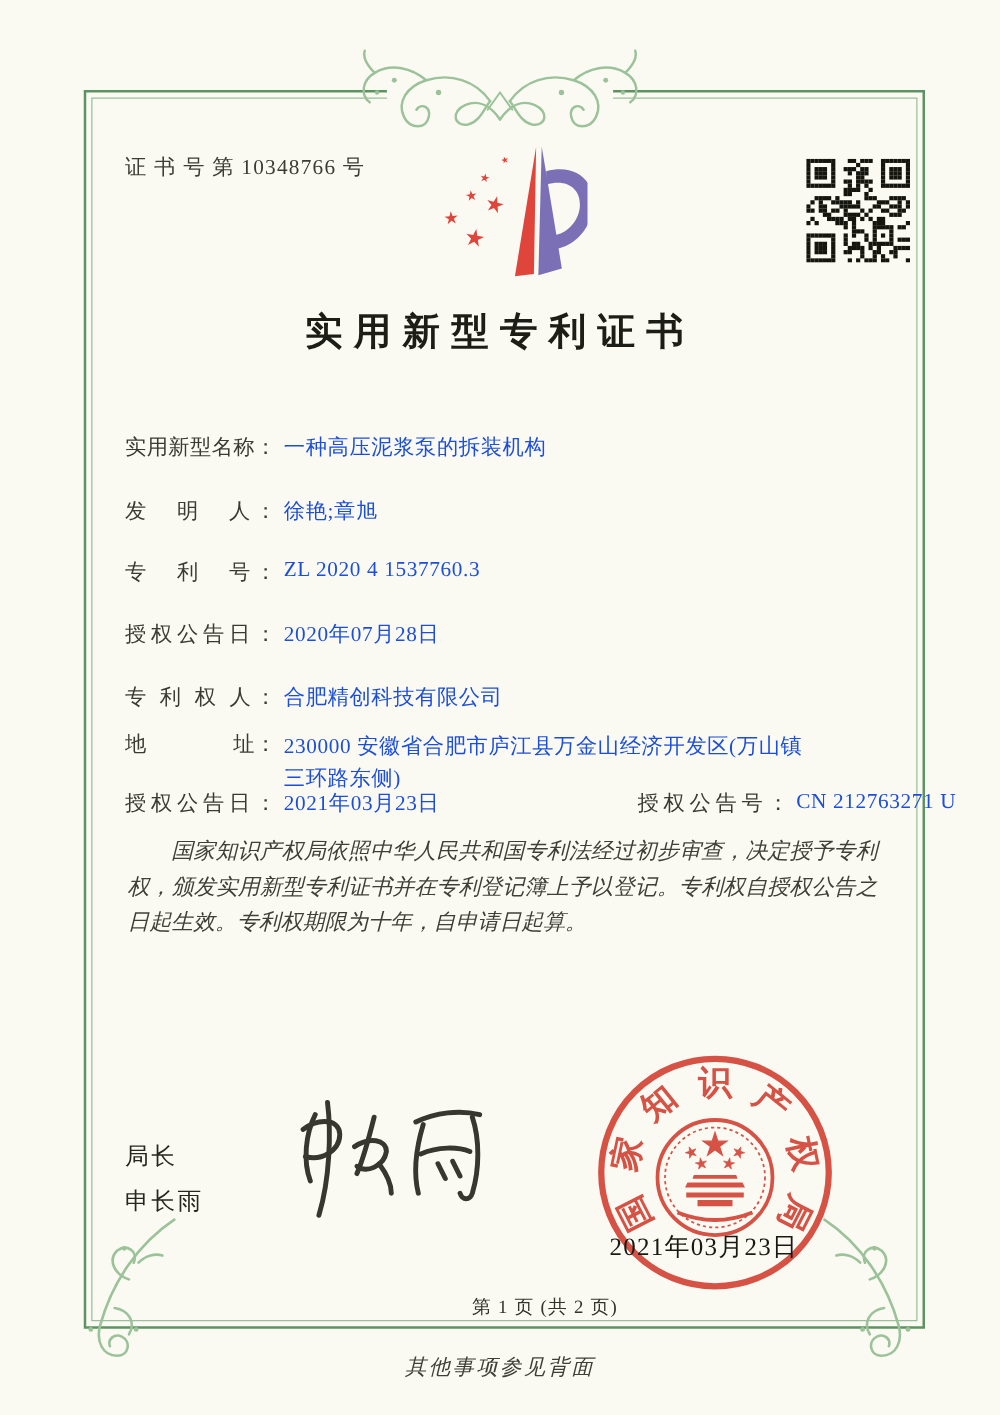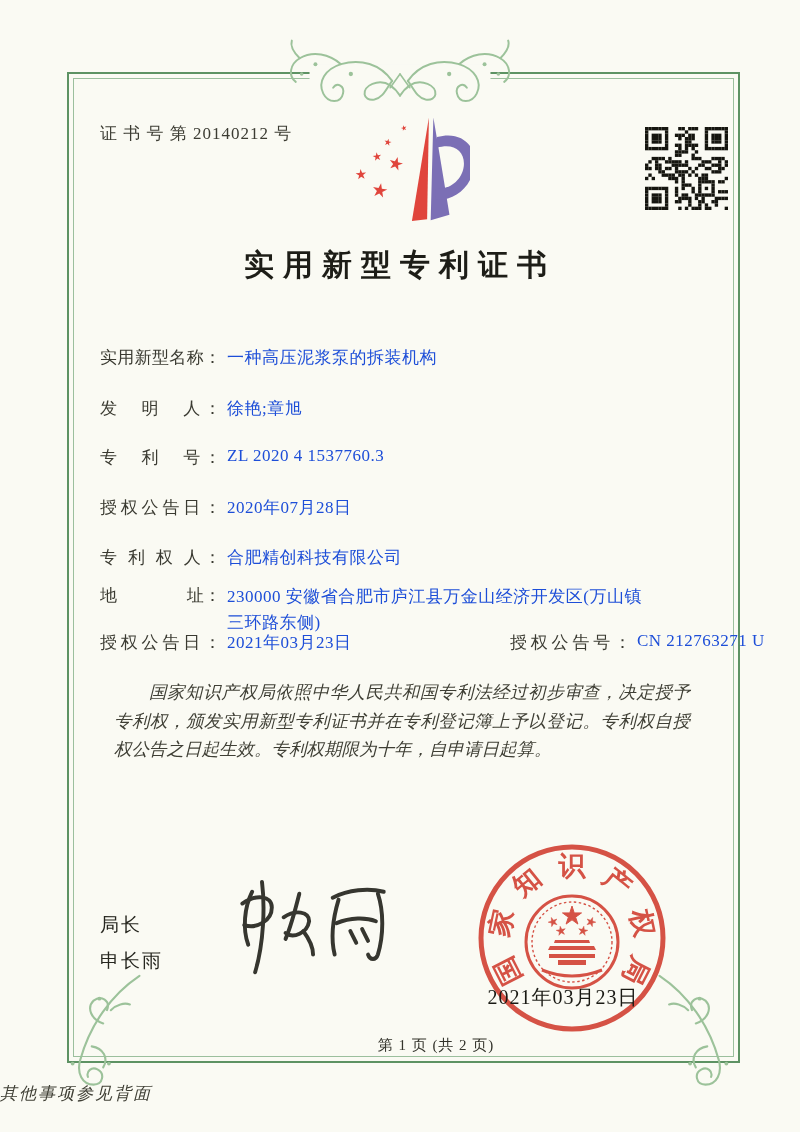--- a/index.html
+++ b/index.html
@@ -38,38 +38,38 @@
     display:inline-block;white-space:normal;width:432px;
     line-height:26px;vertical-align:top;
   }
   .grant-left{left:100px;}
   .grant-right{position:absolute;left:410px;top:0;}
   .paras{
     position:absolute;left:98px;top:662px;width:608px;
     font-size:17.5px;line-height:28.5px;font-style:italic;
     color:#3f3f35;text-align:justify;
   }
-  .paras p{margin:16px;text-indent:2em;}
+  .paras p{margin:4px;text-indent:2em;}
   .signer{
     position:absolute;left:100px;
     font-family:"Liberation Sans","DejaVu Sans",sans-serif;
     font-size:19px;color:#26261f;letter-spacing:2px;
   }
   .signature{position:absolute;left:222px;top:878px;}
   .seal{position:absolute;left:476px;top:842px;opacity:.88;}
   .seal-date{
     position:absolute;left:478px;top:984px;width:170px;text-align:center;
     font-size:20px;color:#191913;letter-spacing:1px;white-space:nowrap;
   }
   .page-ind{
     position:absolute;left:0;top:1036px;width:100%;text-align:center;
     font-size:15px;color:#33332b;letter-spacing:1px;padding-left:36px;
   }
   .back-note{
-    position:absolute;left:0;top:1082px;width:100%;text-align:left;
+    position:absolute;left:0;top:1082px;width:100%;text-align:center;
     font-size:17px;font-style:italic;color:#3f3f35;letter-spacing:2px;
   }
   .flourish-top{position:absolute;left:282px;top:34px;}
   .flourish-bl{position:absolute;left:44px;top:970px;}
   .flourish-br{position:absolute;left:650px;top:970px;}
 </style>
 </head>
 <body>
 
 <div class="frame-outer">
@@ -107,21 +107,21 @@
     <path d="M100,4 C70,24 48,56 38,92 C34,106 40,118 52,118 C62,118 64,106 56,102 C50,99 44,104 46,110"></path>
     <path d="M62,54 C50,50 44,38 52,30 C60,24 70,30 66,40"></path>
     <path d="M50,78 C62,80 68,90 62,100"></path>
     <path d="M70,40 C76,34 84,32 90,34"></path>
     <circle cx="58" cy="28" r="2" fill="#9cc29a" stroke="none"></circle>
     <circle cx="68" cy="96" r="2" fill="#9cc29a" stroke="none"></circle>
     <circle cx="30" cy="96" r="2" fill="#9cc29a" stroke="none"></circle>
   </g>
 </svg>
 
-<div class="cert-no">证 书 号 第 20140212 号</div>
+<div class="cert-no">证 书 号 第 10348766 号</div>
 
 <svg class="logo" width="134" height="126" viewBox="0 0 150 140">
   <defs>
     <polygon id="star" points="0,-10 2.23,-3.07 9.51,-3.09 3.61,1.17 5.88,8.09 0,3.8 -5.88,8.09 -3.61,1.17 -9.51,-3.09 -2.23,-3.07"></polygon>
   </defs>
   <g fill="#e0453c">
     <use href="#star" transform="translate(76,22) scale(0.33) rotate(-15)"></use>
     <use href="#star" transform="translate(58,38) scale(0.42) rotate(12)"></use>
     <use href="#star" transform="translate(46,54) scale(0.5) rotate(-8)"></use>
     <use href="#star" transform="translate(67,62) scale(0.8) rotate(15)"></use>

